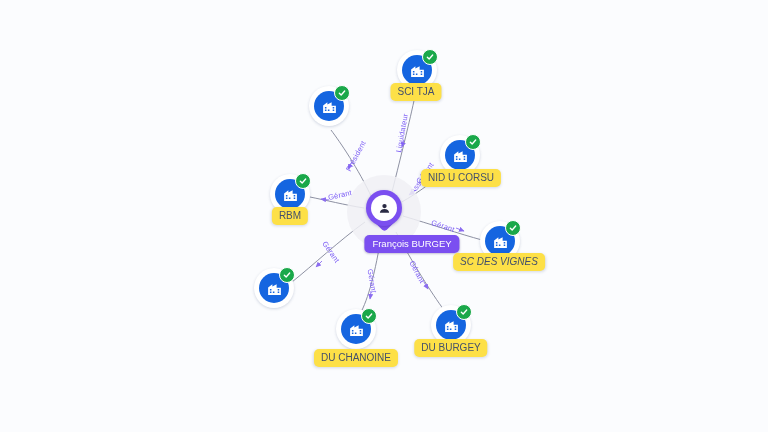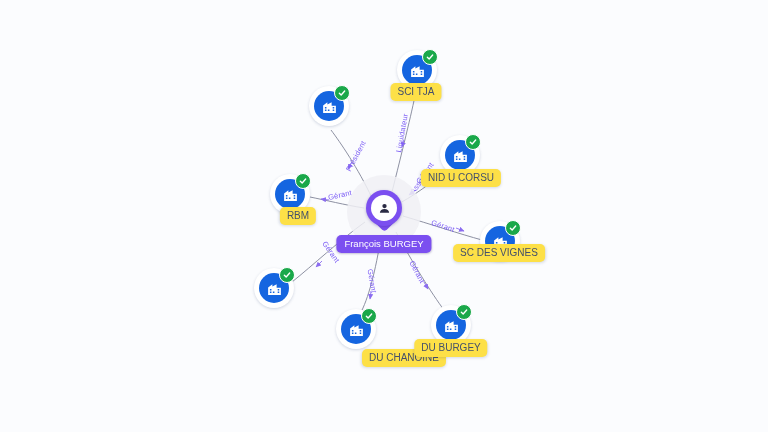--- a/index.html
+++ b/index.html
@@ -83,20 +83,21 @@
   }
   .person-label {
     position: absolute;
     background: #7b4ff0;
     color: #ffffff;
     font-size: 9.5px;
     padding: 3px 8px 4px 8px;
     border-radius: 5px;
     white-space: nowrap;
     box-shadow: 0 1px 2px rgba(40,20,100,.25);
+    margin-left: 28px;
   }
   
   .company-node {
     position: absolute;
     width: 40px;
     height: 40px;
   }
   .company-ring {
     position: absolute;
     left: 0;
@@ -250,36 +251,36 @@
       <svg width="17" height="17" viewBox="0 0 24 24" fill="#ffffff">
         <path d="M3 21V10.5l6-4.5v3l6-3v5h6v10z M5.5 18.5h2.2v-2.2H5.5z M9.7 18.5h2.2v-2.2H9.7z M5.5 14.8h2.2v-2.2H5.5z M16.5 18.5h2.2v-2.2h-2.2z M16.5 14.8h2.2v-2.2h-2.2z"></path>
       </svg>
     </div>
     <div class="verified-badge">
       <svg width="8" height="8" viewBox="0 0 24 24" fill="none" stroke="#ffffff" stroke-width="4" stroke-linecap="round" stroke-linejoin="round">
         <path d="M4 12.5 L9.5 18 L20 6"></path>
       </svg>
     </div>
   </div>
-  <div class="company-label" style="left:298px; top:216px; transform:translate(-50%,-50%);">RBM</div>
+  <div class="company-label" style="left:290px; top:216px; transform:translate(-50%,-50%);">RBM</div>
 
   <div class="company-node" style="left:480px; top:221px;">
     <div class="company-ring"></div>
     <div class="company-disc">
       <svg width="17" height="17" viewBox="0 0 24 24" fill="#ffffff">
         <path d="M3 21V10.5l6-4.5v3l6-3v5h6v10z M5.5 18.5h2.2v-2.2H5.5z M9.7 18.5h2.2v-2.2H9.7z M5.5 14.8h2.2v-2.2H5.5z M16.5 18.5h2.2v-2.2h-2.2z M16.5 14.8h2.2v-2.2h-2.2z"></path>
       </svg>
     </div>
     <div class="verified-badge">
       <svg width="8" height="8" viewBox="0 0 24 24" fill="none" stroke="#ffffff" stroke-width="4" stroke-linecap="round" stroke-linejoin="round">
         <path d="M4 12.5 L9.5 18 L20 6"></path>
       </svg>
     </div>
   </div>
-  <div class="company-label" style="left:499px; top:253px; transform:translate(-50%,-50%);">SC DES VIGNES</div>
+  <div class="company-label" style="left:499px; top:262px; transform:translate(-50%,-50%);font-style:italic;">SC DES VIGNES</div>
 
   <div class="company-node" style="left:254px; top:268px;">
     <div class="company-ring"></div>
     <div class="company-disc">
       <svg width="17" height="17" viewBox="0 0 24 24" fill="#ffffff">
         <path d="M3 21V10.5l6-4.5v3l6-3v5h6v10z M5.5 18.5h2.2v-2.2H5.5z M9.7 18.5h2.2v-2.2H9.7z M5.5 14.8h2.2v-2.2H5.5z M16.5 18.5h2.2v-2.2h-2.2z M16.5 14.8h2.2v-2.2h-2.2z"></path>
       </svg>
     </div>
     <div class="verified-badge">
       <svg width="8" height="8" viewBox="0 0 24 24" fill="none" stroke="#ffffff" stroke-width="4" stroke-linecap="round" stroke-linejoin="round">
@@ -294,21 +295,21 @@
       <svg width="17" height="17" viewBox="0 0 24 24" fill="#ffffff">
         <path d="M3 21V10.5l6-4.5v3l6-3v5h6v10z M5.5 18.5h2.2v-2.2H5.5z M9.7 18.5h2.2v-2.2H9.7z M5.5 14.8h2.2v-2.2H5.5z M16.5 18.5h2.2v-2.2h-2.2z M16.5 14.8h2.2v-2.2h-2.2z"></path>
       </svg>
     </div>
     <div class="verified-badge">
       <svg width="8" height="8" viewBox="0 0 24 24" fill="none" stroke="#ffffff" stroke-width="4" stroke-linecap="round" stroke-linejoin="round">
         <path d="M4 12.5 L9.5 18 L20 6"></path>
       </svg>
     </div>
   </div>
-  <div class="company-label" style="left:356px; top:358px; transform:translate(-50%,-50%);margin-left:48px;">DU CHANOINE</div>
+  <div class="company-label" style="left:356px; top:358px; transform:translate(-50%,-50%);">DU CHANOINE</div>
 
   <div class="company-node" style="left:431px; top:305px;">
     <div class="company-ring"></div>
     <div class="company-disc">
       <svg width="17" height="17" viewBox="0 0 24 24" fill="#ffffff">
         <path d="M3 21V10.5l6-4.5v3l6-3v5h6v10z M5.5 18.5h2.2v-2.2H5.5z M9.7 18.5h2.2v-2.2H9.7z M5.5 14.8h2.2v-2.2H5.5z M16.5 18.5h2.2v-2.2h-2.2z M16.5 14.8h2.2v-2.2h-2.2z"></path>
       </svg>
     </div>
     <div class="verified-badge">
       <svg width="8" height="8" viewBox="0 0 24 24" fill="none" stroke="#ffffff" stroke-width="4" stroke-linecap="round" stroke-linejoin="round">

